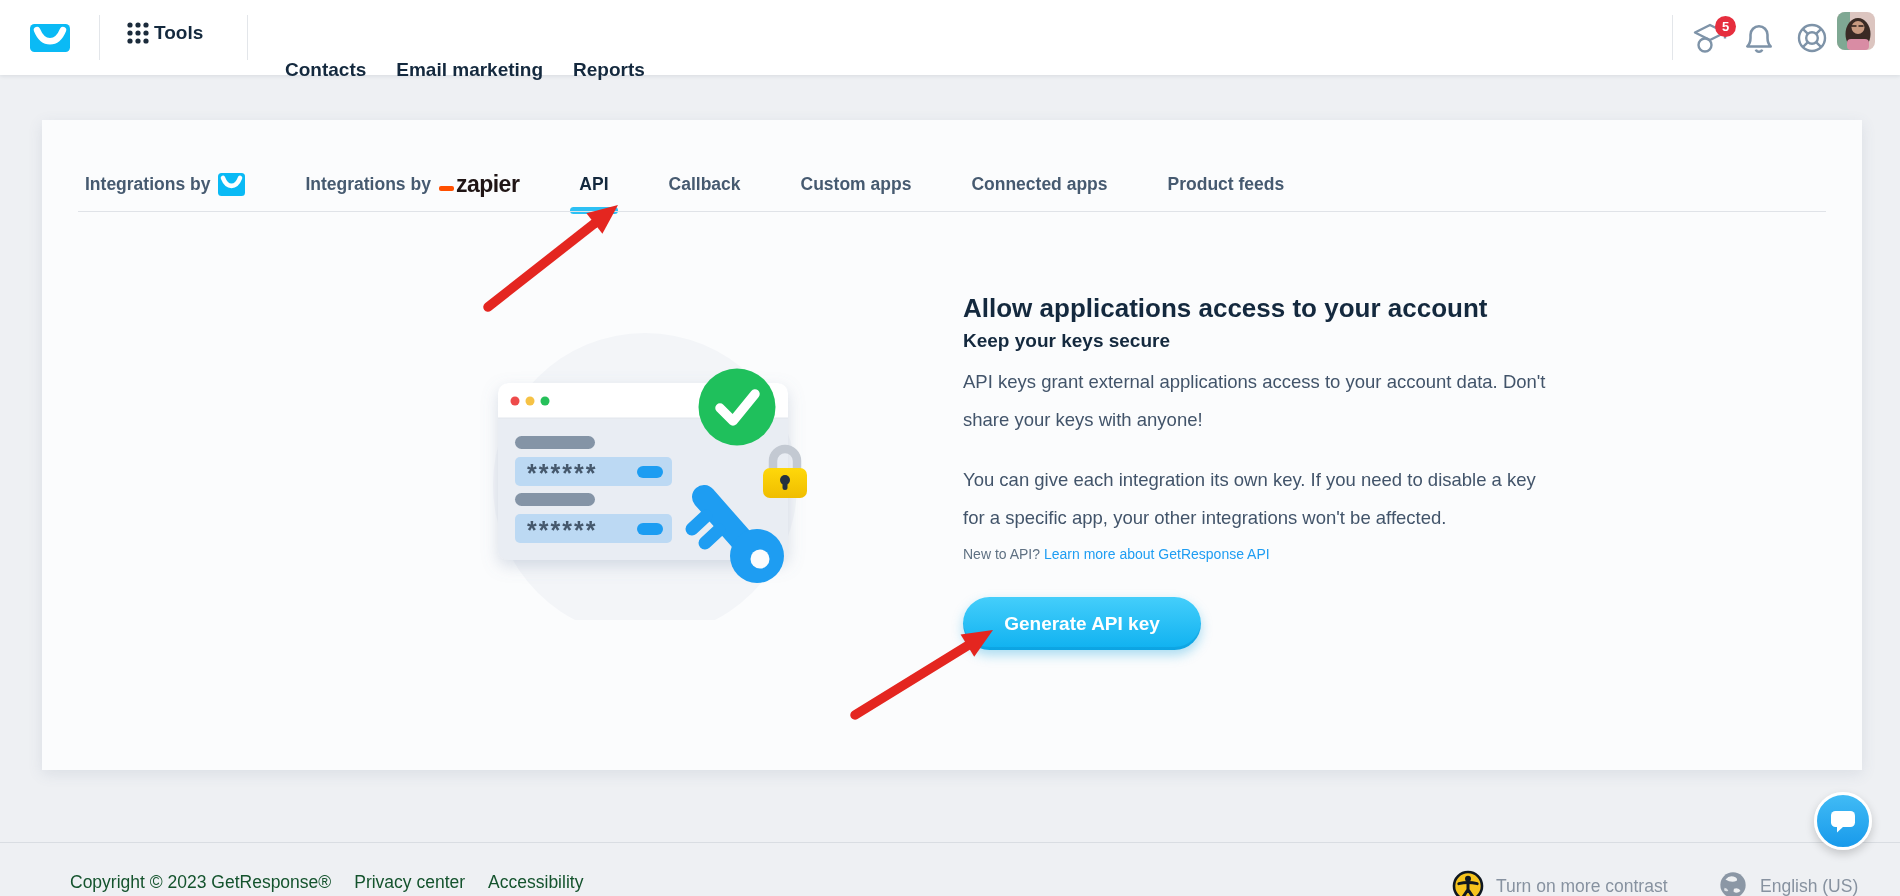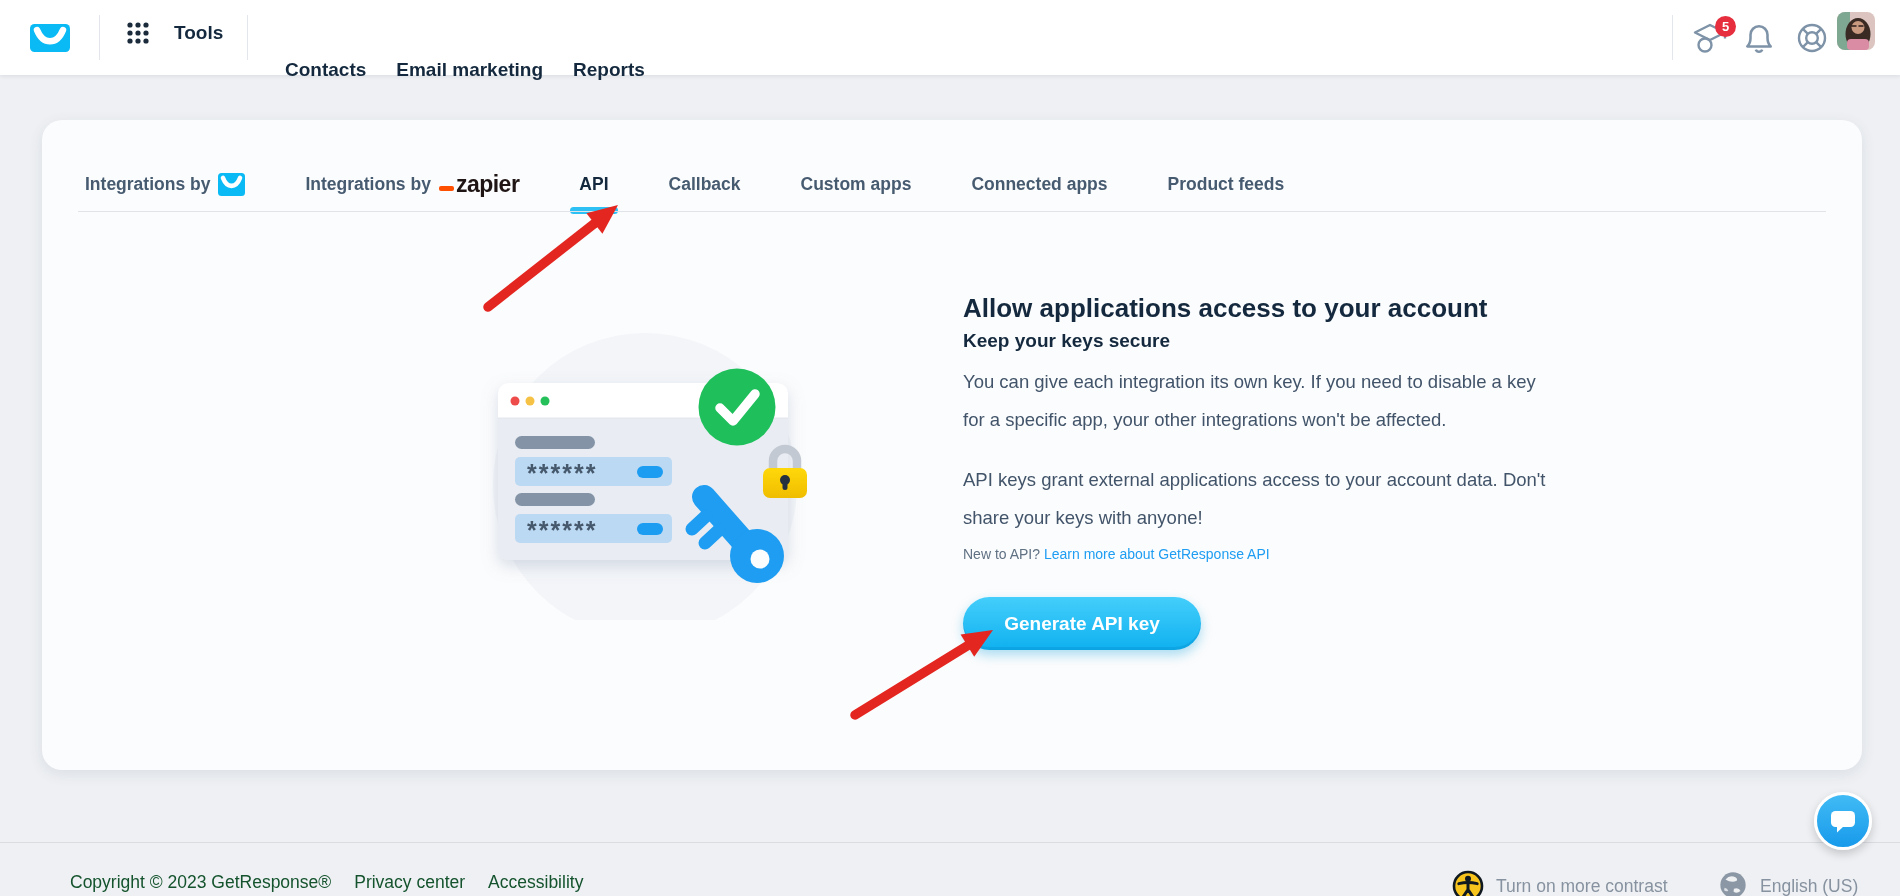--- a/index.html
+++ b/index.html
@@ -5,33 +5,33 @@
   * { box-sizing: border-box; margin: 0; padding: 0; }
   html,body { width:1900px; height:896px; }
   body { font-family: "Liberation Sans", sans-serif; background:#eef0f3; }
   .screen { position:relative; width:1900px; height:896px; overflow:hidden; background:#eef0f3; }
 
   
   .header { position:absolute; top:0; left:0; width:1900px; height:75px; background:#ffffff;
             box-shadow:0 1px 4px rgba(20,40,60,.10); z-index:5; }
   .header .vdiv { position:absolute; top:15px; width:1px; height:45px; background:#e3e6ea; }
   .brand-logo { position:absolute; left:30px; top:24px; cursor:pointer; }
-  .tools-group { position:absolute; left:126px; top:0; height:65px; display:flex; align-items:center; gap:24px; cursor:pointer; }
+  .tools-group { position:absolute; left:126px; top:0; height:65px; display:flex; align-items:center; gap:4px; cursor:pointer; }
   .nav-links { position:absolute; left:285px; top:0; height:81px; display:flex; align-items:flex-end; gap:30px; }
   .nav-item { font-size:19px; font-weight:700; color:#14293e; cursor:pointer; }
   .tools-label { font-size:19px; font-weight:700; color:#14293e; }
   .hdr-icon { position:absolute; top:22px; cursor:pointer; }
   .badge { position:absolute; left:1715px; top:16px; width:21px; height:21px; border-radius:50%;
            background:#e62e3e; color:#fff; font-size:13px; font-weight:700; display:flex;
            align-items:center; justify-content:center; z-index:6; }
   .avatar { position:absolute; left:1837px; top:12px; width:38px; height:38px; border-radius:8px; overflow:hidden; cursor:pointer; }
 
   
   .card { position:absolute; left:42px; top:120px; width:1820px; height:650px; background:#fbfcfd;
-          border-radius:20px; box-shadow:0 4px 14px rgba(80,100,130,.12); }
+          border-radius:0; box-shadow:0 4px 14px rgba(80,100,130,.12); }
 
   
   .tabs { position:absolute; top:50px; left:43px; display:flex; align-items:center; gap:60px; height:28px; }
   .tab { position:relative; display:inline-flex; align-items:center; gap:8px; font-size:17.5px;
          font-weight:700; color:#465a70; white-space:nowrap; cursor:pointer; }
   .tab.active { color:#14293e; }
   .tab-indicator { position:absolute; left:-9px; right:-9px; top:33px; height:7px; border-radius:4px; background:#2cc0f4; }
   .zapier-mark { display:inline-flex; align-items:baseline; gap:2px; }
   .zapier-dash { display:inline-block; width:15px; height:5px; background:#ff4f00; border-radius:2px; align-self:flex-end; margin-bottom:3px; }
   .zapier-word { font-size:23px; font-weight:800; letter-spacing:-0.5px; color:#201515; line-height:20px; }
@@ -224,22 +224,22 @@
         <line x1="251" y1="186" x2="237" y2="199" stroke="#1e9df2" stroke-width="13" stroke-linecap="round"></line>
         <line x1="264" y1="200" x2="250" y2="213" stroke="#1e9df2" stroke-width="13" stroke-linecap="round"></line>
         <circle cx="302" cy="226" r="27" fill="#1e9df2"></circle>
         <circle cx="305" cy="229" r="9.5" fill="#fbfcfd"></circle>
       </g>
     </svg>
 
     <div class="content-right">
       <h1>Allow applications access to your account</h1>
       <h2>Keep your keys secure</h2>
+      <p class="body">API keys grant external applications access to your account data. Don't share your keys with anyone!</p>
       <p class="body">You can give each integration its own key. If you need to disable a key for a specific app, your other integrations won't be affected.</p>
-      <p class="body">API keys grant external applications access to your account data. Don't share your keys with anyone!</p>
       <p class="newapi-row">
         <span>New to API?</span>
         <a class="newapi-link">Learn more about GetResponse API</a>
       </p>
       <button class="generate-btn">Generate API key</button>
     </div>
   </div>
 
   <svg class="arrow-svg" style="left:470px; top:195px;" width="170" height="130" viewBox="0 0 170 130">
     <line x1="18" y1="112" x2="124.4" y2="28.5" stroke="#e42620" stroke-width="9.5" stroke-linecap="round"></line>

